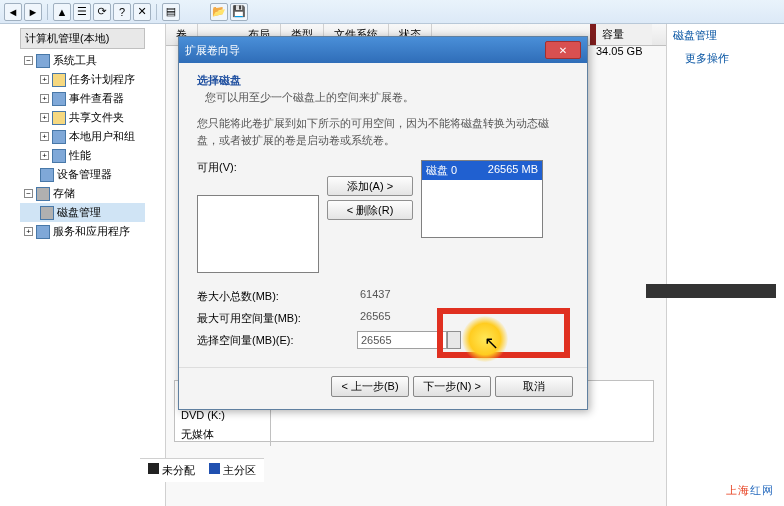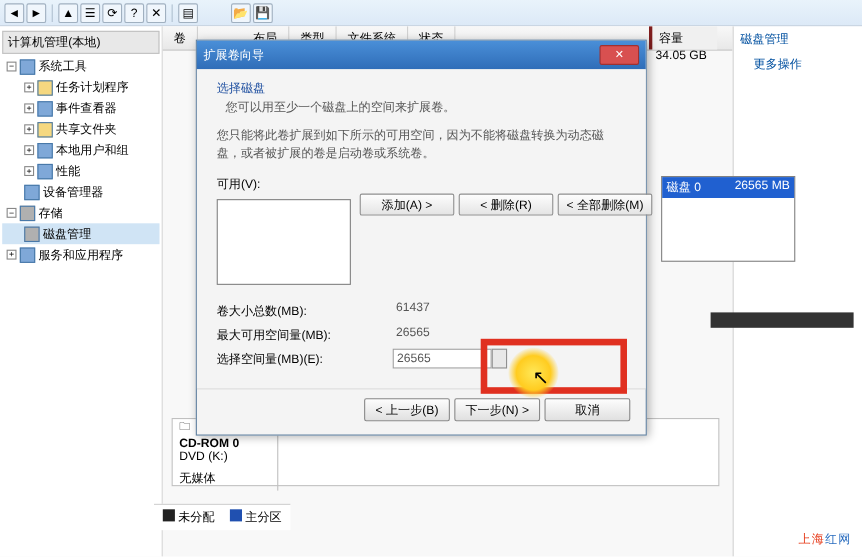--- a/index.html
+++ b/index.html
@@ -1,21 +1,21 @@
 <!DOCTYPE html>
 <html><head>
 <meta charset="utf-8">
 <style>
 *{box-sizing:border-box;margin:0;padding:0;font-family:"Microsoft YaHei","SimSun",sans-serif;font-size:11px}
 body{width:784px;height:506px;background:#fff;overflow:hidden;position:relative}
 .toolbar{height:24px;background:linear-gradient(#e9f3fb,#dce9f7);border-bottom:1px solid #b8c8d8;display:flex;align-items:center;padding:0 4px;gap:2px}
 .tb-btn{width:18px;height:18px;border:1px solid #a0b0c0;background:#f0f6fc;display:flex;align-items:center;justify-content:center;border-radius:2px}
 .tb-sep{width:1px;height:16px;background:#b0c0d0;margin:0 3px}
 .main{display:flex;height:calc(100% - 24px)}
-.tree{width:148px;background:#fff;border-right:1px solid #d0d0d0;padding:4px 2px}
+.tree{width:166px;background:#fff;border-right:1px solid #d0d0d0;padding:4px 20px}
 .tree-hdr{background:#e8e8e8;padding:2px 4px;border:1px solid #c0c0c0;margin-bottom:2px}
 .tree-node{padding:2px 2px 2px 16px;display:flex;align-items:center;gap:3px;white-space:nowrap}
 .tree-node.l1{padding-left:4px}
 .tree-node.l2{padding-left:20px}
 .tree-node.sel{background:#d0e4f5}
 .exp{width:9px;height:9px;border:1px solid #888;display:inline-flex;align-items:center;justify-content:center;font-size:8px;line-height:1}
 .ic{width:14px;height:14px;background:#7fa8d8;border:1px solid #4878a8;display:inline-block}
 .ic.y{background:#f5d880}
 .ic.g{background:#b0b0b0}
 .center{flex:1;display:flex;flex-direction:column;background:#f8f8f8}
@@ -26,29 +26,29 @@
 .right-item{padding:4px 6px;color:#0050a0}
 .right-sub{padding:4px 18px;color:#0050a0}
 .cap-row{display:flex;padding:3px 0}
 .cap-row .sp{flex:1}
 
 
 .dialog{position:absolute;left:178px;top:36px;width:410px;background:#f4f4f4;border:1px solid #6080a0;box-shadow:2px 2px 8px rgba(0,0,0,.3)}
 .dlg-title{height:26px;background:linear-gradient(#4a8fd8,#2f6db8);color:#fff;display:flex;align-items:center;padding:0 6px;justify-content:space-between}
 .dlg-close{width:36px;height:18px;background:#d85050;border:1px solid #a03030;color:#fff;display:flex;align-items:center;justify-content:center;border-radius:2px;font-size:10px}
 .dlg-body{padding:10px 18px 14px;background:#f4f4f4}
-.dlg-h{font-weight:normal;color:#2050a0;margin-bottom:2px}
+.dlg-h{font-weight:bold;color:#2050a0;margin-bottom:2px}
 .dlg-sub{color:#555;margin-bottom:10px;padding-left:8px}
 .dlg-txt{color:#555;margin:6px 0 12px;line-height:1.5}
 .sel-row{display:flex;gap:8px;align-items:flex-start}
-.sel-col{display:flex;flex-direction:column;gap:4px}
+.sel-col{display:flex;flex-direction:column;gap:18px}
 .sel-lbl{margin-bottom:2px}
 .listbox{width:122px;height:78px;background:#fff;border:1px solid #808080}
 .listbox .itm{background:#2060d0;color:#fff;padding:2px 4px;display:flex;justify-content:space-between}
-.btncol{display:flex;flex-direction:row;gap:4px;margin-top:16px}
+.btncol{display:flex;flex-direction:column;gap:4px;margin-top:16px}
 .sbtn{width:86px;height:20px;background:linear-gradient(#fdfdfd,#e4e4e4);border:1px solid #909090;border-radius:2px;font-size:11px}
 .fields{margin-top:14px}
 .frow{display:flex;align-items:center;margin:4px 0}
 .frow .flbl{width:160px}
 .frow .fval{width:90px;height:18px;border:1px solid #a0a0a0;background:#fff;padding:1px 3px;color:#555}
 .frow .fval.ro{border:none;background:transparent}
 .spin{width:14px;height:18px;border:1px solid #909090;background:#e8e8e8;margin-left:0}
 .dlg-foot{display:flex;justify-content:flex-end;gap:4px;padding:8px 14px 12px;border-top:1px solid #ddd}
 .fbtn{width:78px;height:21px;background:linear-gradient(#fdfdfd,#e0e0e0);border:1px solid #888;border-radius:2px;font-size:11px}
 .hlbox{position:absolute;border:6px solid #e03020;pointer-events:none}
@@ -163,42 +163,41 @@
       </div>
     </div>
   </div>
 
   <div class="right">
     <div class="right-item">磁盘管理</div>
     <div class="right-sub">更多操作</div>
   </div>
 </div>
 
-<div style="position:absolute;left:590px;top:24px;width:62px;background:#f0f0f0;border-left:3px solid #7f1d1d;padding:3px 6px">容量</div>
+<div style="position:absolute;left:590px;top:24px;width:62px;background:#f0f0f0;border-left:6px solid #7f1d1d;padding:3px 6px">容量</div>
 <div style="position:absolute;left:590px;top:44px;width:72px;padding:1px 6px">34.05 GB</div>
 
 <div class="dialog">
   <div class="dlg-title">
     <span>扩展卷向导</span>
     <div class="dlg-close">✕</div>
   </div>
   <div class="dlg-body">
     <div class="dlg-h">选择磁盘</div>
     <div class="dlg-sub">您可以用至少一个磁盘上的空间来扩展卷。</div>
     <div class="dlg-txt">您只能将此卷扩展到如下所示的可用空间，因为不能将磁盘转换为动态磁盘，或者被扩展的卷是启动卷或系统卷。</div>
 
     <div class="sel-row">
       <div class="sel-col">
         <div class="sel-lbl">可用(V):</div>
         <div class="listbox"></div>
       </div>
       <div class="btncol">
         <button class="sbtn">添加(A) &gt;</button>
         <button class="sbtn">&lt; 删除(R)</button>
-        <button class="sbtn">&lt; 全部删除(M)</button>
       </div>
       <div class="sel-col">
         <div class="listbox">
           <div class="itm">
             <span>磁盘 0</span>
             <span>26565 MB</span>
           </div>
         </div>
       </div>
     </div>

